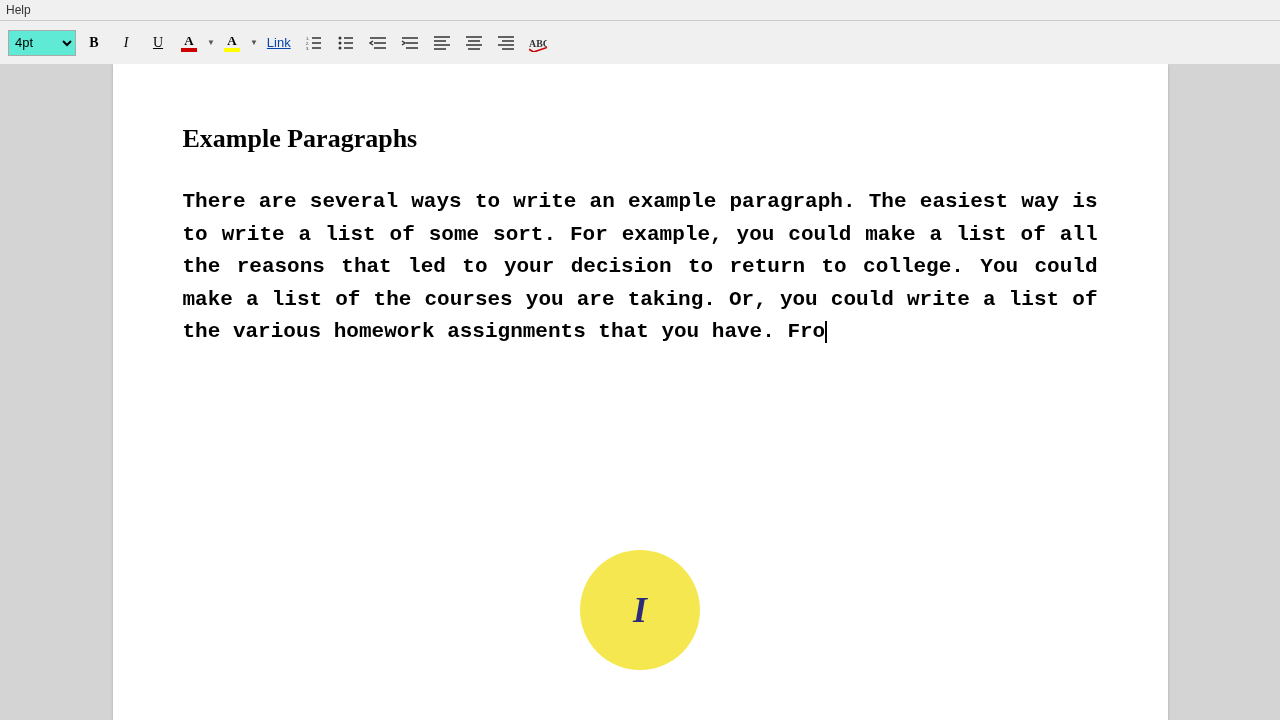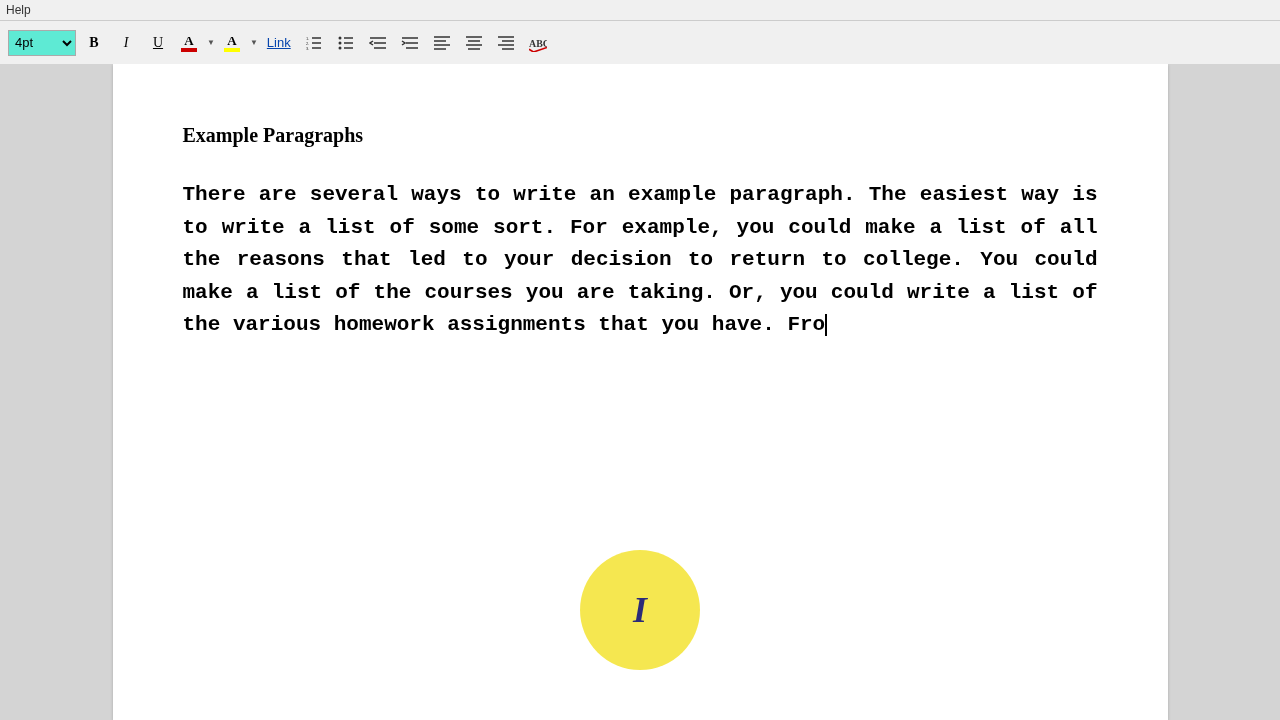--- a/index.html
+++ b/index.html
@@ -139,21 +139,21 @@
       min-height: 656px;
       background: white;
       margin: 0;
       padding: 60px 70px;
       position: relative;
       box-shadow: 0 1px 3px rgba(0,0,0,0.2);
     }
 
     .doc-title {
       font-family: 'Times New Roman', Times, serif;
-      font-size: 20px;
+      font-size: 26px;
       font-weight: bold;
       margin-bottom: 32px;
       color: #000;
     }
 
     .doc-paragraph {
       font-family: Liberation Mono, monospace;
       font-size: 21px;
       font-weight: bold;
       line-height: 1.55;

